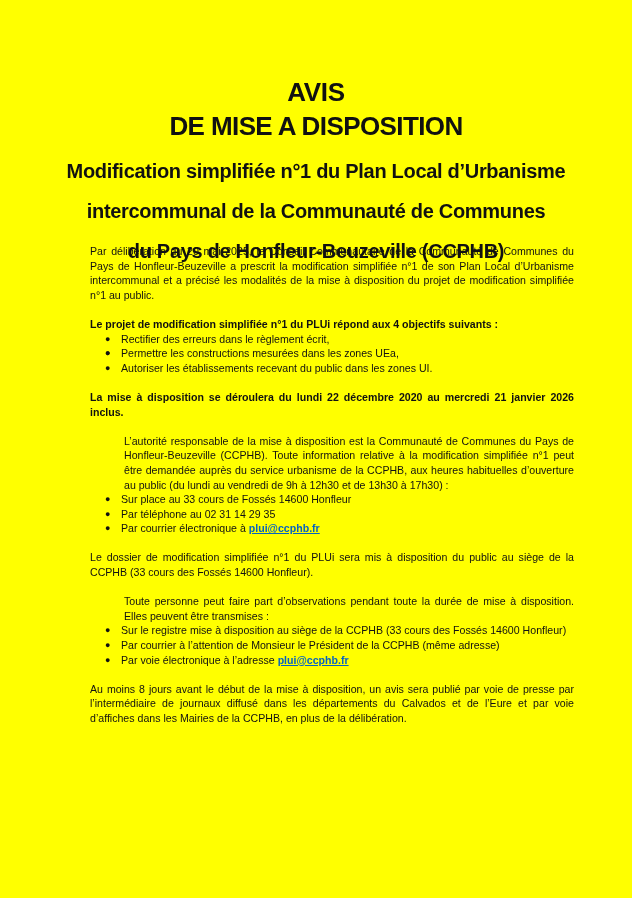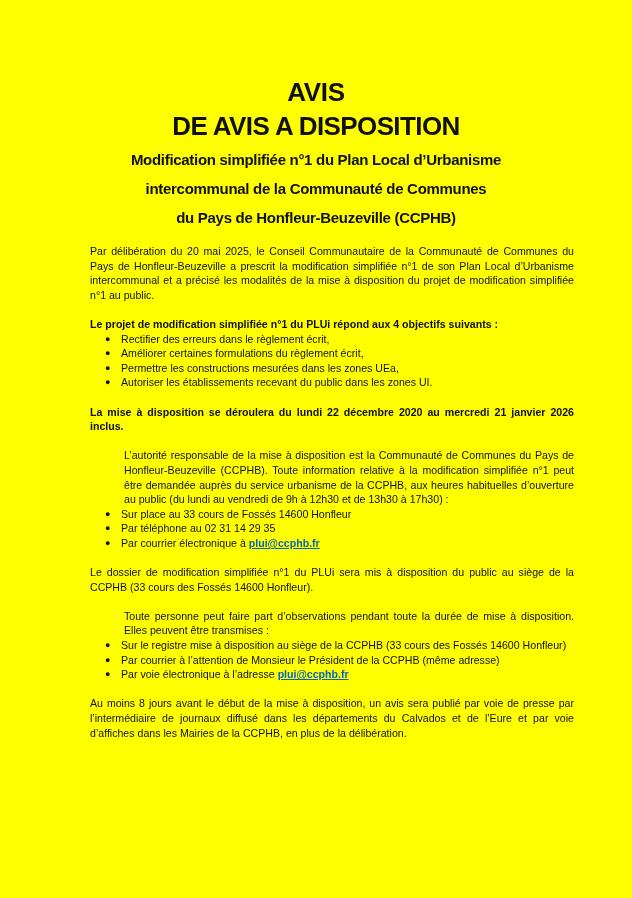--- a/index.html
+++ b/index.html
@@ -4,49 +4,49 @@
 <style>
   html, body { margin: 0; padding: 0; }
   body {
     width: 632px; height: 898px; background: #ffff00; overflow: hidden;
     font-family: "Liberation Sans", "DejaVu Sans", sans-serif; color: #111;
   }
   .page { position: relative; width: 632px; height: 898px; }
   .titles { position: absolute; left: 0; right: 0; top: 76px; text-align: center; }
   .t1 { font-weight: bold; font-size: 26px; line-height: 33px; margin: 0; letter-spacing: -0.3px; }
   .t2 { font-weight: bold; font-size: 26px; line-height: 34px; margin: 0; letter-spacing: -0.6px; }
-  .sub { font-weight: bold; font-size: 15px; line-height: 24px; margin: 5px; letter-spacing: -0.3px; text-align: center; }
+  .sub { font-weight: bold; font-size: 20px; line-height: 24px; margin: 16px; letter-spacing: -0.3px; text-align: center; }
   .body { position: absolute; left: 90px; width: 484px; top: 244px; font-size: 10.6px; line-height: 14.6px; }
   .p { margin: 0 0 14.6px 0; text-align: justify; }
   .p.bold { font-weight: bold; margin-bottom: 0; }
   .p.tight { margin-bottom: 0; margin-left: 34px; }
   ul.bl { list-style: none; margin: 0 0 14.6px 0; padding: 0; }
   ul.bl li { position: relative; padding-left: 31px; }
   ul.bl li .bullet { position: absolute; left: 15px; top: 0; font-size: 9px; }
   a.link { color: #0563c1; text-decoration: underline; font-weight: bold; }
 </style>
 </head>
 <body>
 
 <div class="page">
   <div class="titles">
     <p class="t1">AVIS</p>
-    <p class="t2">DE AVIS A DISPOSITION</p>
+    <p class="t2">DE MISE A DISPOSITION</p>
     <p class="sub">Modification simplifiée n°1 du Plan Local d’Urbanisme</p>
     <p class="sub">intercommunal de la Communauté de Communes</p>
     <p class="sub">du Pays de Honfleur-Beuzeville (CCPHB)</p>
   </div>
 
   <div class="body">
     <p class="p">Par délibération du 20 mai 2025, le Conseil Communautaire de la Communauté de Communes du Pays de Honfleur-Beuzeville a prescrit la modification simplifiée n°1 de son Plan Local d’Urbanisme intercommunal et a précisé les modalités de la mise à disposition du projet de modification simplifiée n°1 au public.</p>
 
     <p class="p bold">Le projet de modification simplifiée n°1 du PLUi répond aux 4 objectifs suivants :</p>
     <ul class="bl">
       <li><span class="bullet">●</span><span>Rectifier des erreurs dans le règlement écrit,</span></li>
-      <li><span class="bullet">●</span><span>Améliorer certaines formulations du règlement écrit,</span></li>
+      <li><span class="bullet">●</span></li>
       <li><span class="bullet">●</span><span>Permettre les constructions mesurées dans les zones UEa,</span></li>
       <li><span class="bullet">●</span><span>Autoriser les établissements recevant du public dans les zones UI.</span></li>
     </ul>
 
     <p class="p" style="font-weight:bold">La mise à disposition se déroulera du lundi 22 décembre 2020 au mercredi 21 janvier 2026 inclus.</p>
 
     <p class="p tight">L’autorité responsable de la mise à disposition est la Communauté de Communes du Pays de Honfleur-Beuzeville (CCPHB). Toute information relative à la modification simplifiée n°1 peut être demandée auprès du service urbanisme de la CCPHB, aux heures habituelles d’ouverture au public (du lundi au vendredi de 9h à 12h30 et de 13h30 à 17h30) :</p>
     <ul class="bl">
       <li><span class="bullet">●</span><span>Sur place au 33 cours de Fossés 14600 Honfleur</span></li>
       <li><span class="bullet">●</span><span>Par téléphone au 02 31 14 29 35</span></li>

